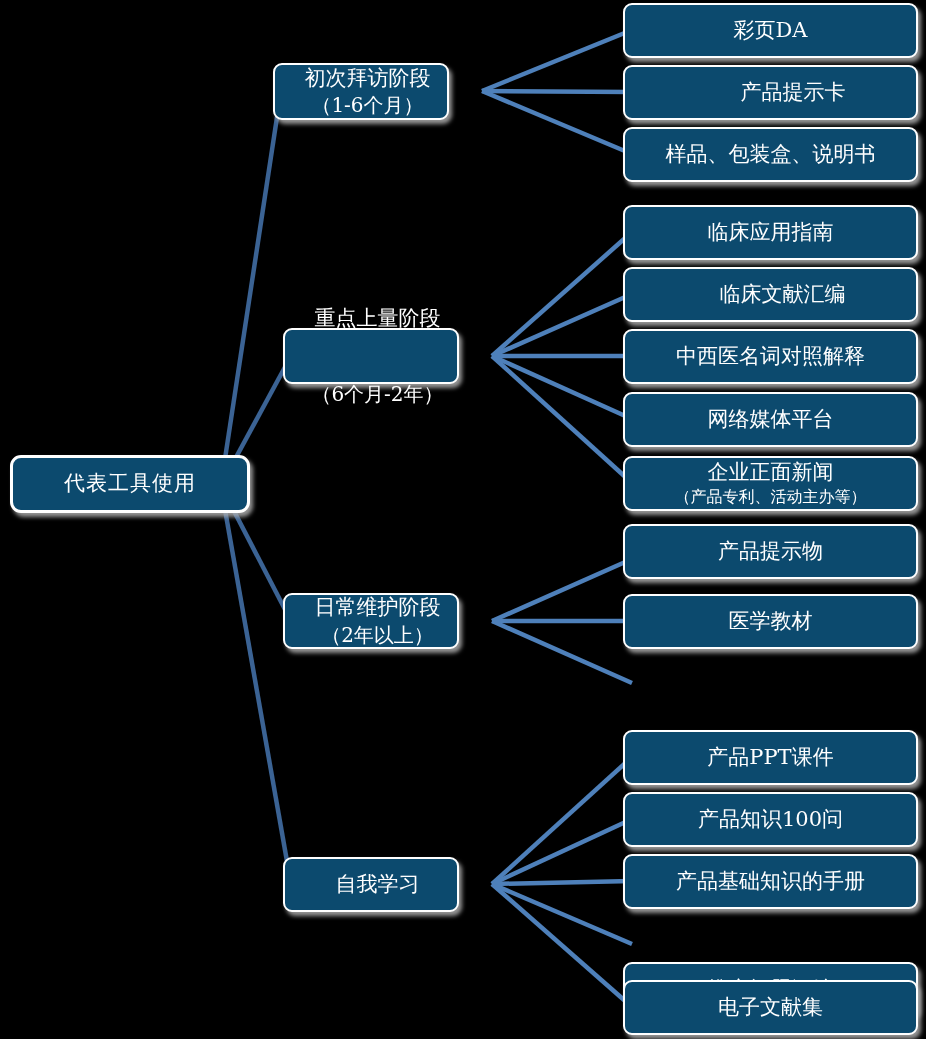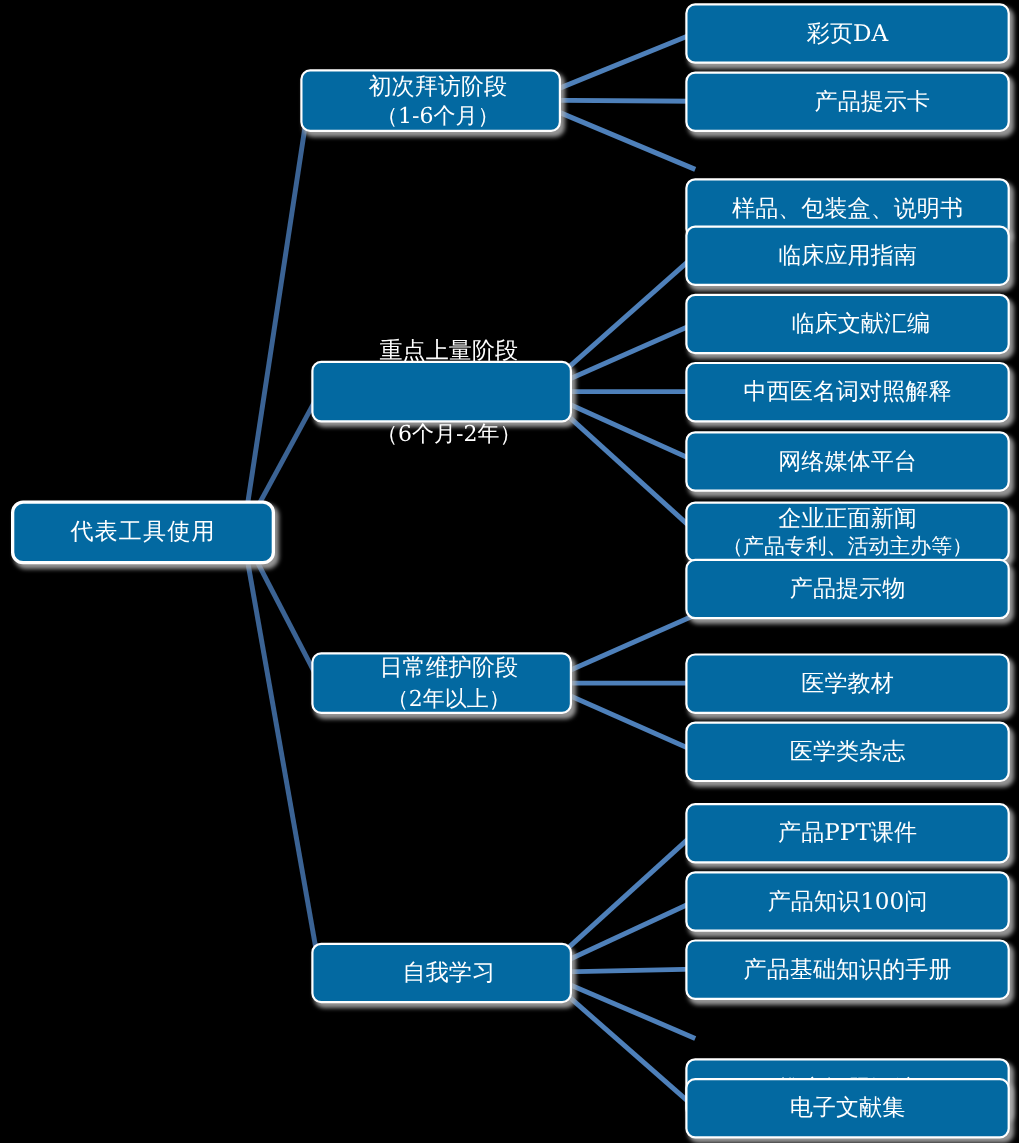--- a/index.html
+++ b/index.html
@@ -7,51 +7,51 @@
     position:relative;
     width:926px;height:1039px;
     background:#000;
     overflow:hidden;
     font-family:"DejaVu Serif", serif;
   }
   #connectors{position:absolute;left:0;top:0;z-index:0;}
   .node{
     position:absolute;
     box-sizing:border-box;
-    background:#0369a1;
+    background:#0c4a6e;
     border:2.5px solid #FFFFFF;
     border-radius:9px;
     box-shadow:3px 4px 4px rgba(175,175,175,0.85);
     color:#FFFFFF;
     display:flex;
     flex-direction:column;
     align-items:center;
     justify-content:center;
     text-align:center;
     z-index:1;
     line-height:1.3;
   }
   .root-node{
     width:240px;height:58px;left:10px;top:455px;
     font-size:21px;
     border-width:3px;
     border-radius:11px;
     letter-spacing:1px;
   }
   .branch-node{
-    width:237px;
+    width:176px;
     font-size:21px;
     padding-left:13px;
   }
   .branch-node .sub{font-size:20px;}
   .leaf-node{
     width:295px;height:55px;left:623px;
     font-size:21px;
   }
-  .leaf-node .sub{font-size:19px;}
+  .leaf-node .sub{font-size:16px;}
 </style>
 </head>
 <body>
 
 <div id="canvas">
 
   <svg id="connectors" width="926" height="1039" viewBox="0 0 926 1039">
 
     <g stroke="#3B6394" stroke-width="4.5" fill="none">
       <line x1="221" y1="485" x2="281" y2="91"></line>
@@ -105,49 +105,46 @@
   <div class="node branch-node" style="left:283px;top:857px;height:55px;">
     <span>自我学习</span>
   </div>
 
   <div class="node leaf-node" style="top:3px;">
     <span>彩页DA</span>
   </div>
   <div class="node leaf-node" style="top:65px;padding-left:45px;">
     <span>产品提示卡</span>
   </div>
-  <div class="node leaf-node" style="top:127px;margin-top:35px;">
+  <div class="node leaf-node" style="top:127px;">
     <span>样品、包装盒、说明书</span>
   </div>
 
   <div class="node leaf-node" style="top:205px;">
     <span>临床应用指南</span>
   </div>
   <div class="node leaf-node" style="top:267px;padding-left:24px;">
     <span>临床文献汇编</span>
   </div>
   <div class="node leaf-node" style="top:329px;">
     <span>中西医名词对照解释</span>
   </div>
   <div class="node leaf-node" style="top:392px;">
     <span>网络媒体平台</span>
   </div>
   <div class="node leaf-node" style="top:456px;">
     <span>企业正面新闻</span>
     <span class="sub">（产品专利、活动主办等）</span>
   </div>
 
-  <div class="node leaf-node" style="top:508px;">
+  <div class="node leaf-node" style="top:524px;">
     <span>产品提示物</span>
   </div>
   <div class="node leaf-node" style="top:594px;">
     <span>医学教材</span>
-  </div>
-  <div class="node leaf-node" style="top:656px;">
-    <span>医学类杂志</span>
   </div>
 
   <div class="node leaf-node" style="top:730px;">
     <span>产品PPT课件</span>
   </div>
   <div class="node leaf-node" style="top:792px;">
     <span>产品知识100问</span>
   </div>
   <div class="node leaf-node" style="top:854px;">
     <span>产品基础知识的手册</span>

